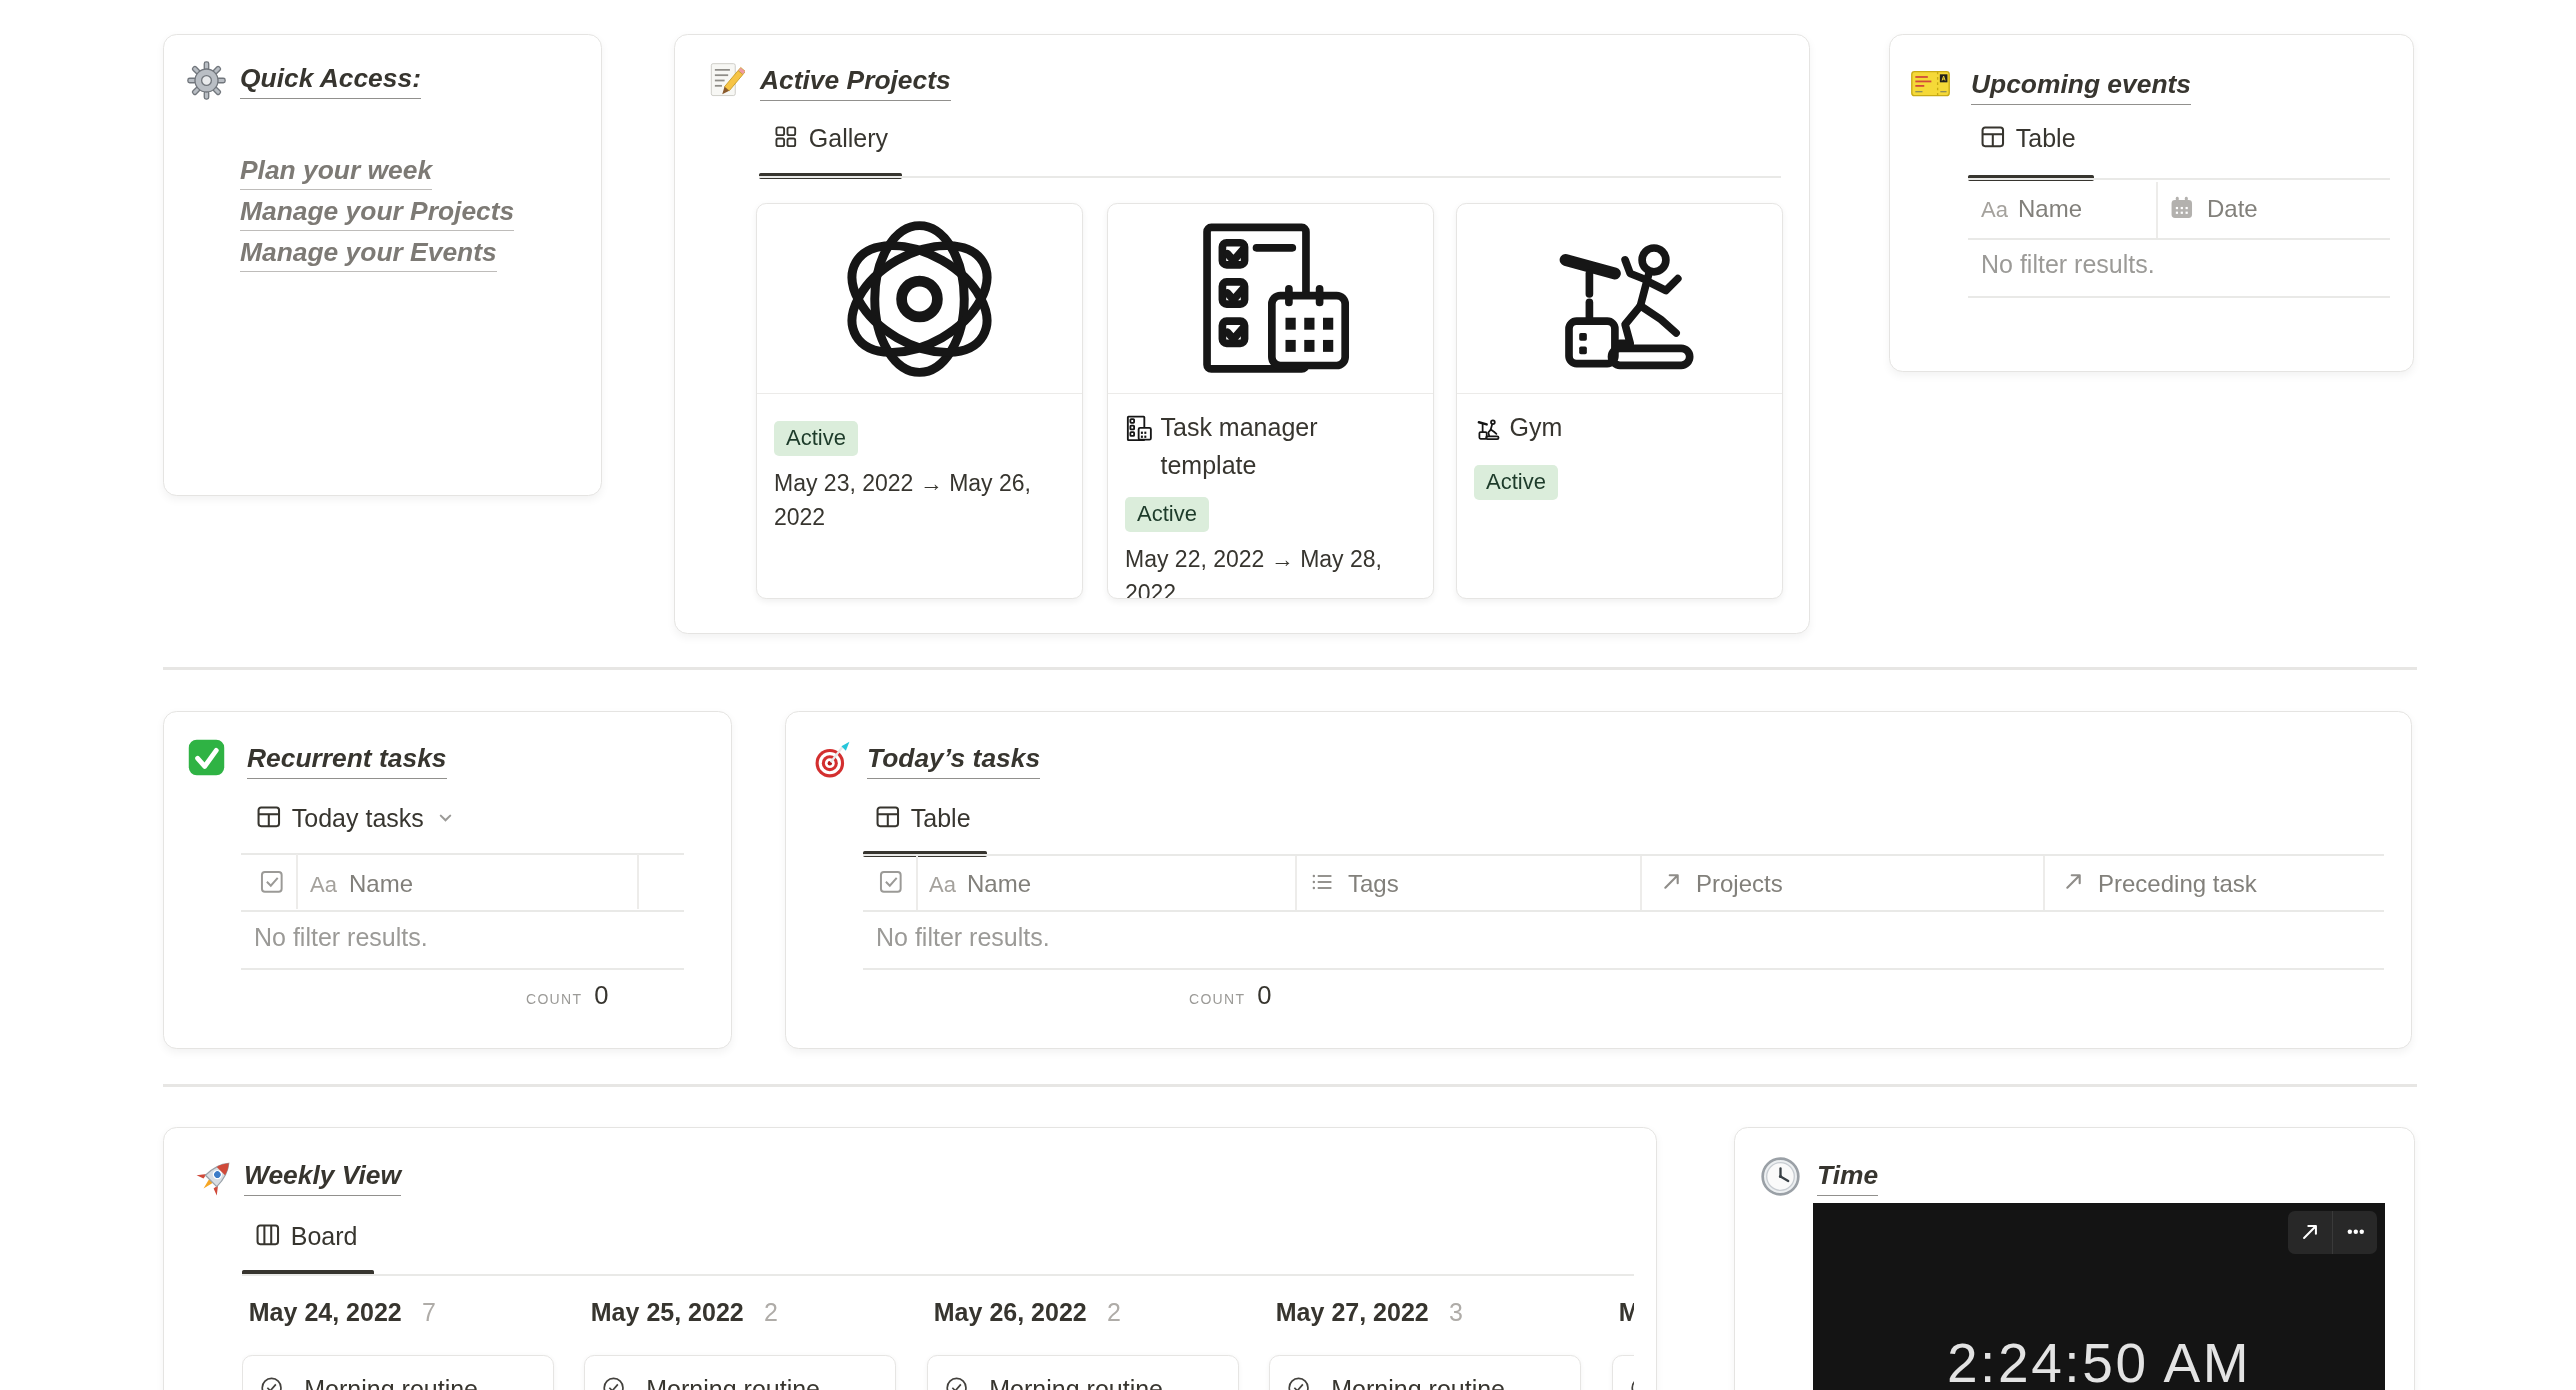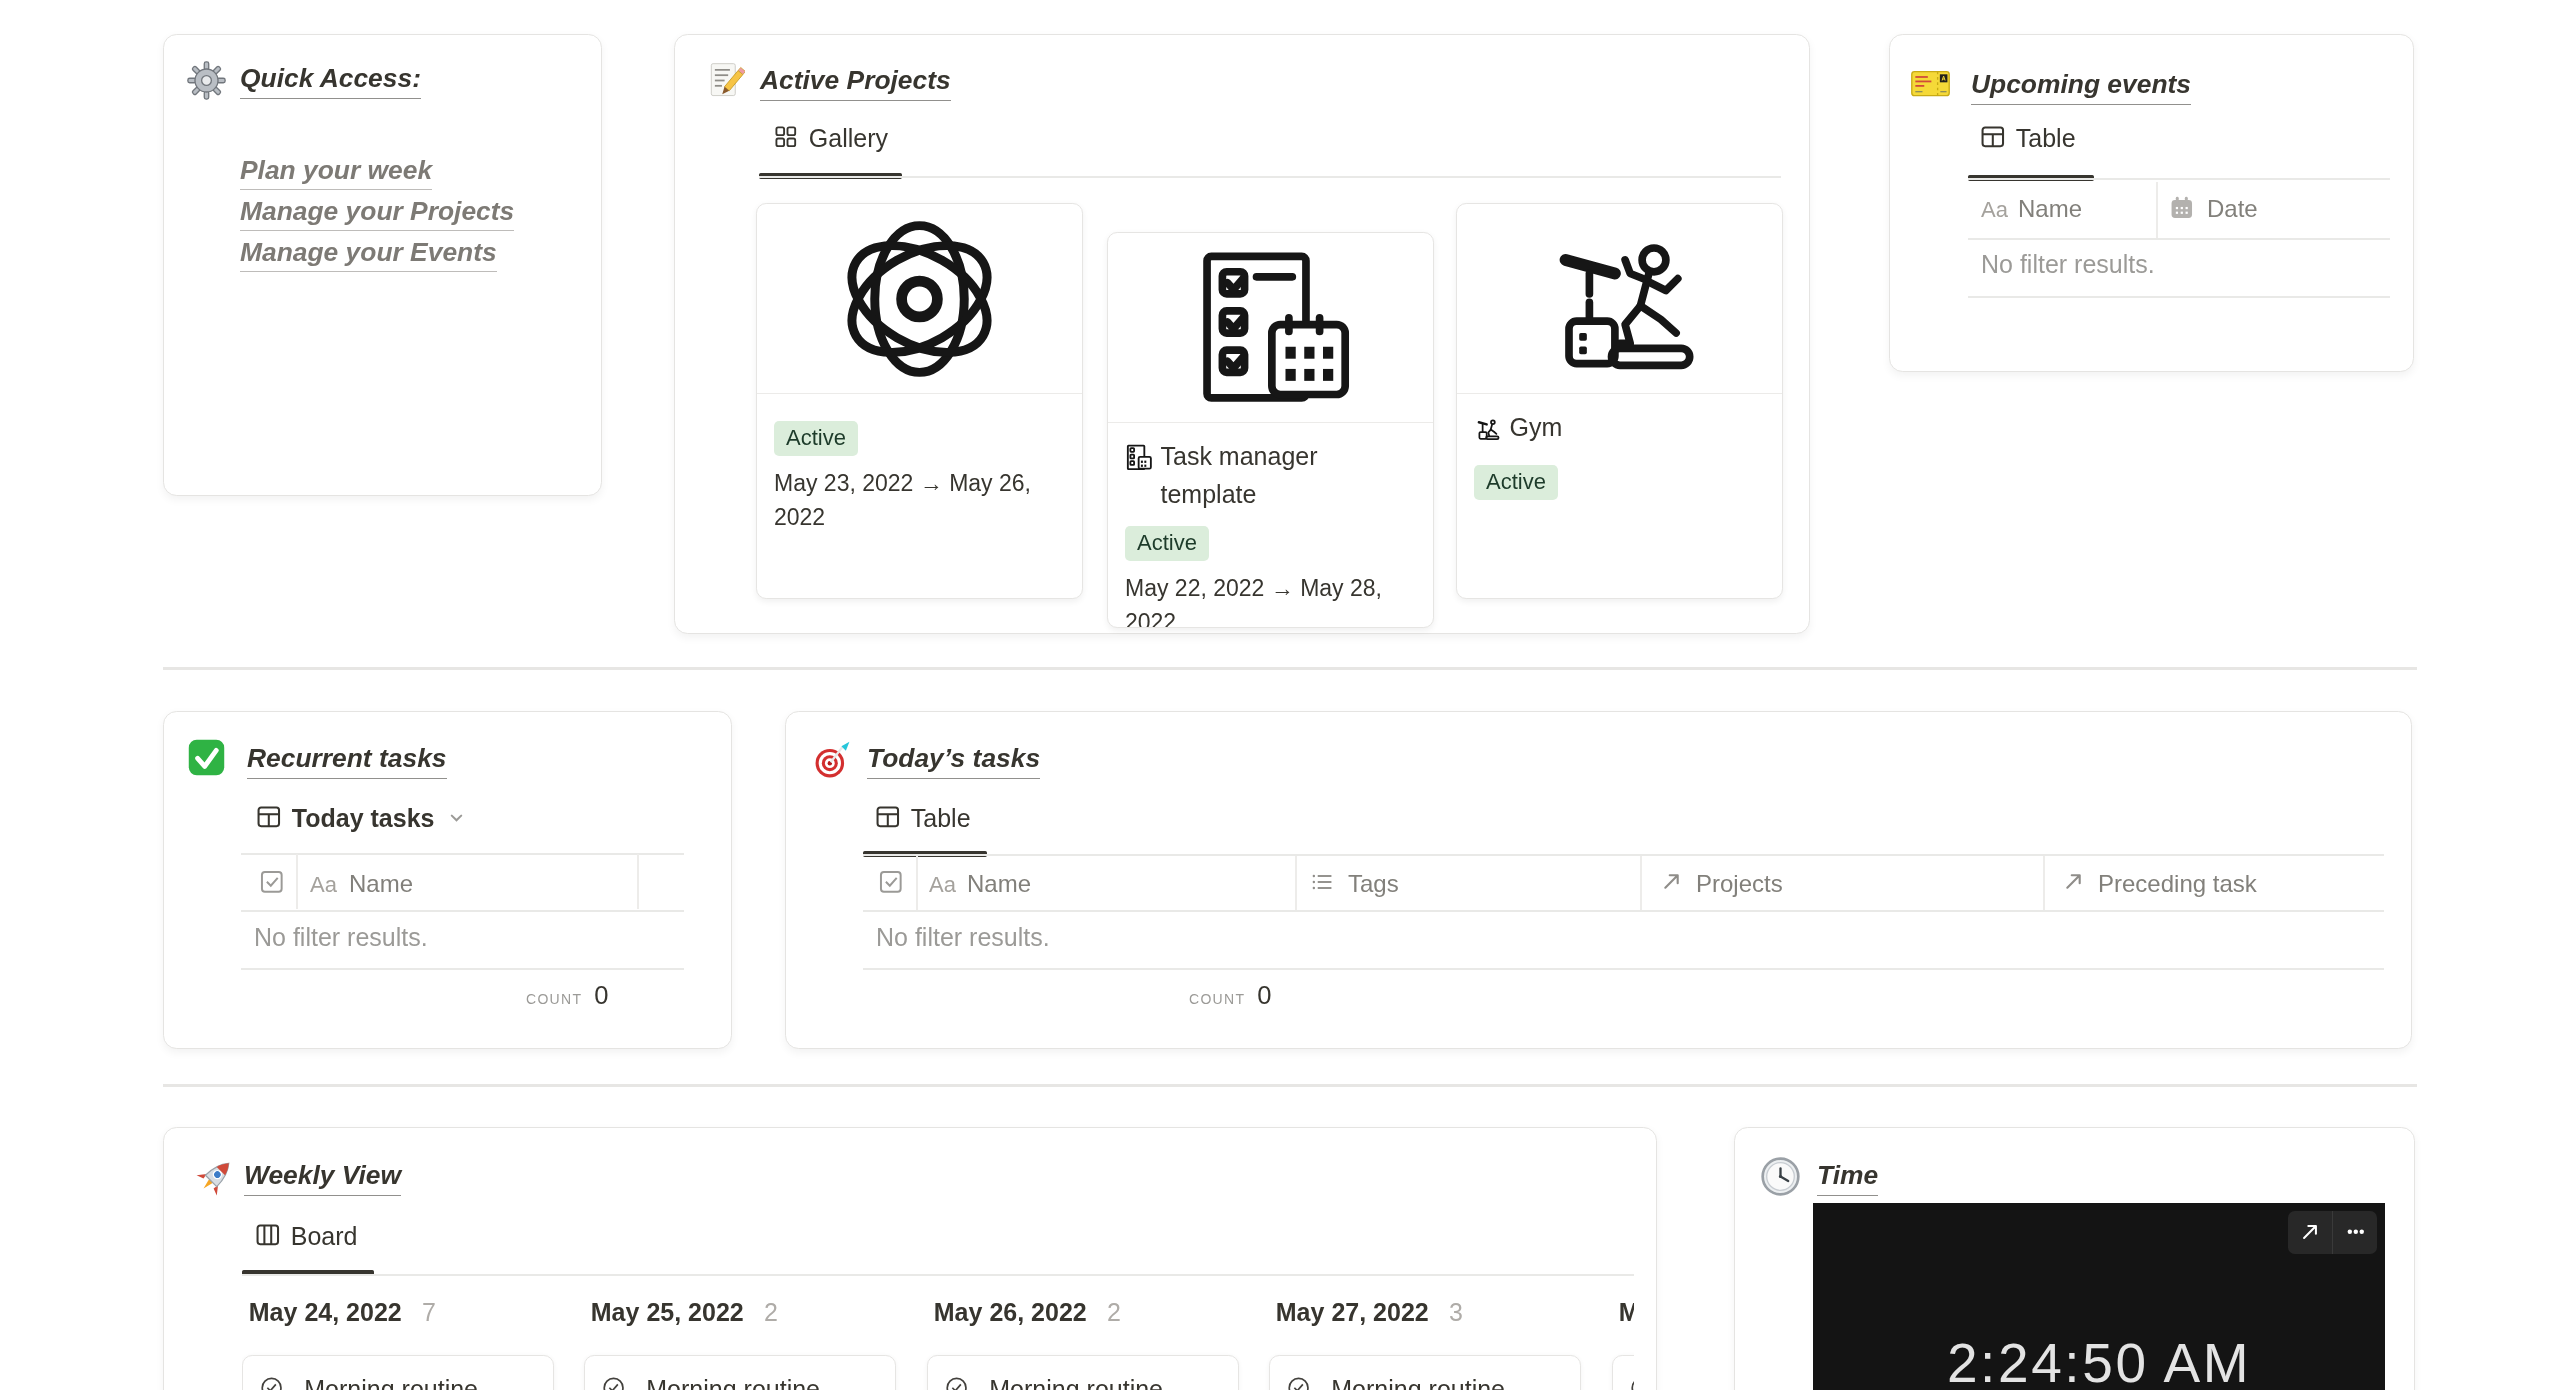--- a/index.html
+++ b/index.html
@@ -8,21 +8,21 @@
   .card{position:absolute;background:#fff;border:0.9px solid #E5E4E2;border-radius:13.6px;
         box-shadow:0 3.4px 8.5px rgba(15,15,15,0.05);}
   .hr{position:absolute;left:163px;width:2254px;height:2.6px;background:#E7E6E4;}
   .emoji{position:absolute;}
   .sec-title{position:absolute;font-size:26.4px;font-weight:700;font-style:italic;color:#37352F;
         border-bottom:1.7px solid rgba(55,53,47,0.55);padding-bottom:4.3px;cursor:pointer;white-space:nowrap;}
   .qa-link{position:absolute;font-size:26.4px;font-weight:700;font-style:italic;color:#7d7a75;
         border-bottom:1.7px solid rgba(125,122,117,0.5);padding-bottom:2.6px;cursor:pointer;white-space:nowrap;}
   .tab-row{position:absolute;display:flex;align-items:center;gap:10.2px;}
   .tab-label{font-size:25px;font-weight:500;color:#37352F;white-space:nowrap;}
-  .tab-label.bold{font-weight:700;}
+  .tab-label.bold{font-weight:400;}
   .tab-bar{position:absolute;height:6px;background:#37352F;border-radius:1.7px;}
   .tab-line{position:absolute;height:1.7px;background:#E9E9E7;}
   .vsep{position:absolute;width:1.7px;background:#EDECEA;}
   .hline{position:absolute;height:1.7px;background:#E9E9E7;}
   .th{position:absolute;font-size:24px;color:#82807b;white-space:nowrap;}
   .aa{position:absolute;font-size:22px;color:#a5a29d;white-space:nowrap;}
   .empty{position:absolute;font-size:25px;color:#9b9a97;white-space:nowrap;}
   .count-row{position:absolute;display:flex;align-items:baseline;gap:12px;}
   .count-label{font-size:14px;letter-spacing:1.3px;color:#9b9a97;}
   .count-value{font-size:25.6px;color:#37352F;}
@@ -122,21 +122,21 @@
           <circle cx="100" cy="90" r="20" stroke-width="12"></circle>
             </g>
           </svg>
       </div>
       <div class="gbody">
         <span class="badge">Active</span>
         <div class="gdates">May 23, 2022 → May 26, 2022</div>
       </div>
     </div>
 
-    <div class="gcard" style="left:432px;margin-top:29px;">
+    <div class="gcard" style="left:432px;">
       <div class="gimg">
         <svg width="162" height="162" viewBox="0 0 190 180" fill="none" stroke="#161616" stroke-width="9" stroke-linejoin="round">
           <rect x="20" y="6" width="116" height="166" rx="5"></rect>
           <rect x="38" y="24" width="26" height="26" rx="5"></rect>
             <path d="M44 37 l7 8 l12 -14" stroke-linecap="round"></path>
           <rect x="38" y="70" width="26" height="26" rx="5"></rect>
             <path d="M44 83 l7 8 l12 -14" stroke-linecap="round"></path>
           <rect x="38" y="116" width="26" height="26" rx="5"></rect>
             <path d="M44 129 l7 8 l12 -14" stroke-linecap="round"></path>
           <line x1="78" y1="30" x2="120" y2="30" stroke-linecap="round"></line>

